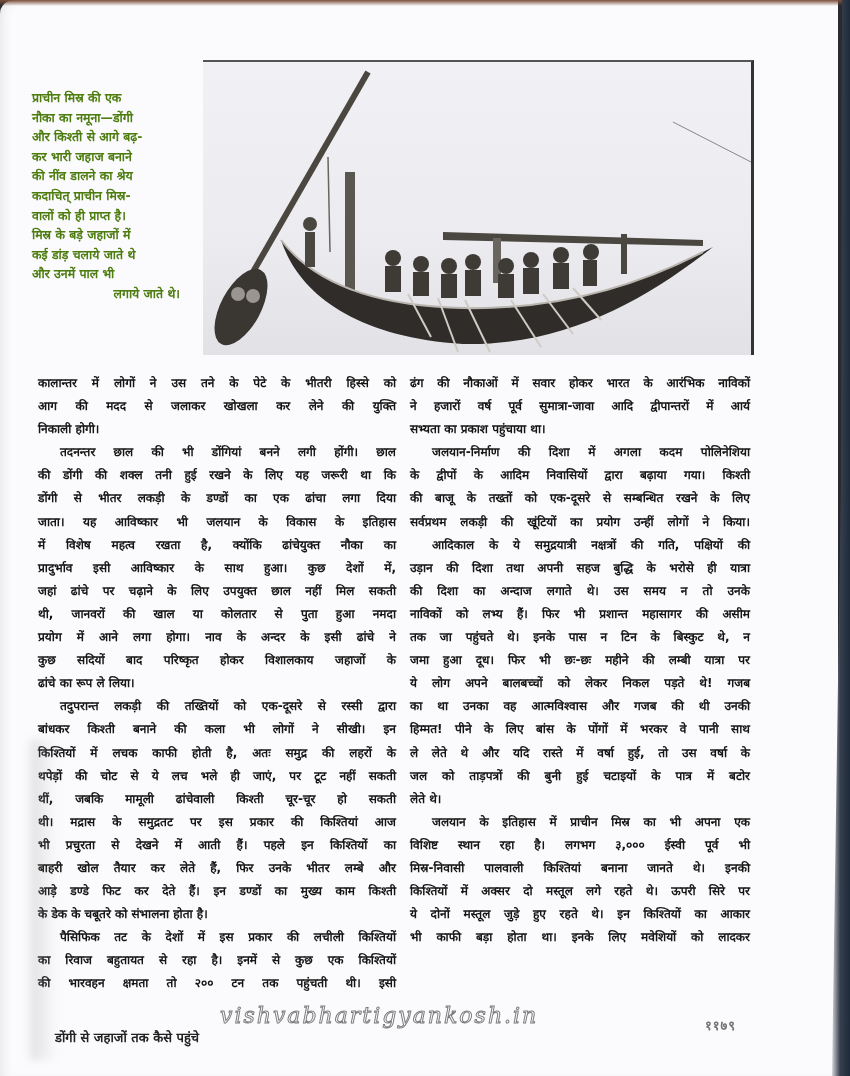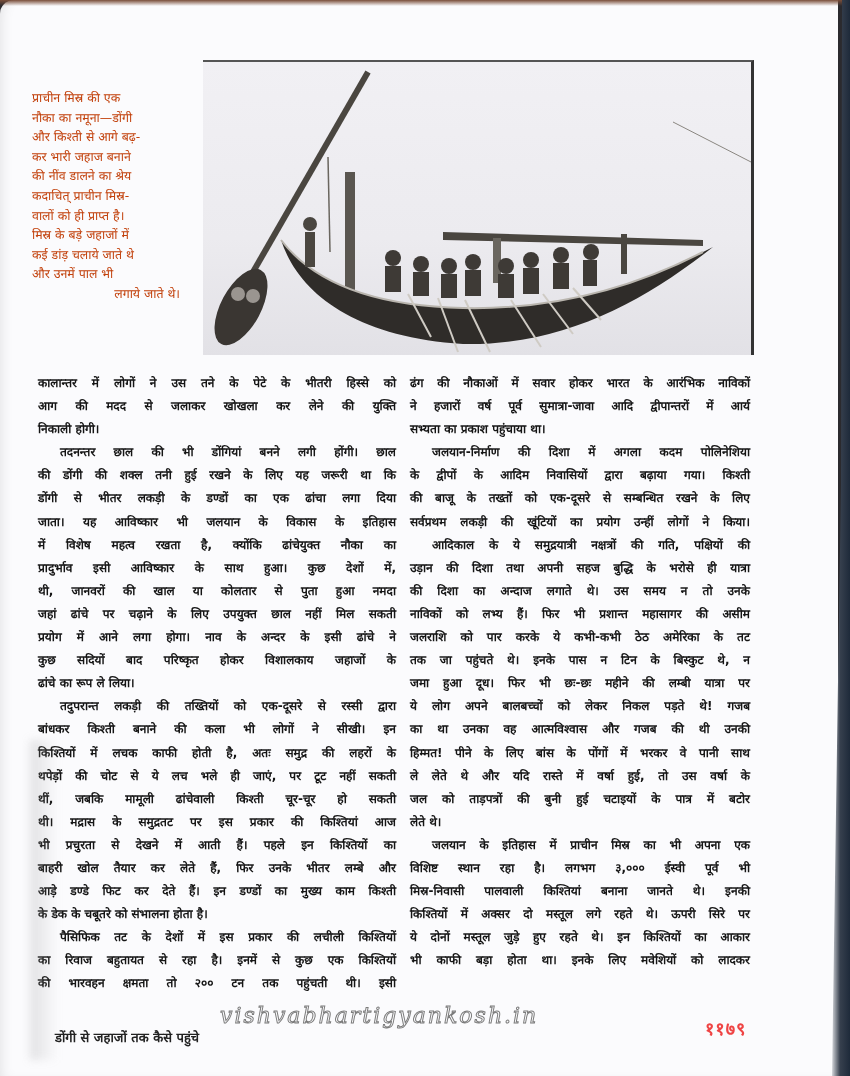--- a/index.html
+++ b/index.html
@@ -19,22 +19,22 @@
       position: absolute; right: 0; top: 0; width: 20px; height: 1076px;
       background: linear-gradient(to left, #1e2a3a 0, #37404e 50%, #fbfbfd 100%);
       clip-path: polygon(60% 0, 100% 0, 100% 100%, 10% 100%, 55% 45%);
     }
     .top-edge {
       position: absolute; left: 0; top: 0; width: 850px; height: 6px;
       background: linear-gradient(#7a4e3a, transparent);
     }
     .caption {
       position: absolute; left: 32px; top: 88px; width: 148px;
-      font-size: 12.4px; line-height: 19.6px; color: #c2410c;
-      text-align: justify; font-weight: 400;
+      font-size: 12.4px; line-height: 19.6px; color: #4d7c0f;
+      text-align: justify; font-weight: 700;
     }
     .caption span { display: block; white-space: nowrap; }
     .caption .last { text-align: right; }
     .photo {
       position: absolute; left: 203px; top: 60px; width: 548px; height: 293px;
       background: linear-gradient(180deg,#f1f0f4 0%,#ecebef 60%,#e2e1e6 100%);
       border-right: 3px solid #333;
       border-top: 2px solid #555;
       overflow: hidden;
     }
@@ -47,21 +47,21 @@
     .col.right { left: 410px; width: 340px; }
     .col .line { display: block; white-space: nowrap; text-align-last: justify; text-align: justify; }
     .col .line.end { text-align-last: left; }
     .col .line.indent { padding-left: 22px; }
     .footer-title {
       position: absolute; left: 55px; top: 1028px;
       font-size: 13px; color: #222; font-weight: 600;
     }
     .page-number {
       position: absolute; left: 705px; top: 1016px;
-      font-size: 18px; color: #ef4444; font-weight: 700; letter-spacing: 1px;
+      font-size: 13px; color: #737373; font-weight: 700; letter-spacing: 1px;
     }
     .watermark {
       position: absolute; left: 220px; top: 1003px;
       font-family: "DejaVu Serif", serif; font-style: italic;
       font-size: 22px; letter-spacing: 2px;
       color: transparent; -webkit-text-stroke: 1px #7c7c7c;
     }
     .left-shadow {
       position: absolute; left: 30px; top: 740px; width: 28px; height: 320px;
       background: linear-gradient(to right, rgba(150,150,150,0.25), transparent);
@@ -143,22 +143,22 @@
   <div class="col left">
     <span class="line">कालान्तर में लोगों ने उस तने के पेटे के भीतरी हिस्से को</span>
     <span class="line">आग की मदद से जलाकर खोखला कर लेने की युक्ति</span>
     <span class="line end">निकाली होगी।</span>
     <span class="line indent">तदनन्तर छाल की भी डोंगियां बनने लगी होंगी। छाल</span>
     <span class="line">की डोंगी की शक्ल तनी हुई रखने के लिए यह जरूरी था कि</span>
     <span class="line">डोंगी से भीतर लकड़ी के डण्डों का एक ढांचा लगा दिया</span>
     <span class="line">जाता। यह आविष्कार भी जलयान के विकास के इतिहास</span>
     <span class="line">में विशेष महत्व रखता है, क्योंकि ढांचेयुक्त नौका का</span>
     <span class="line">प्रादुर्भाव इसी आविष्कार के साथ हुआ। कुछ देशों में,</span>
+    <span class="line">जहां ढांचे पर चढ़ाने के लिए उपयुक्त छाल नहीं मिल सकती</span>
     <span class="line">थी, जानवरों की खाल या कोलतार से पुता हुआ नमदा</span>
-    <span class="line">जहां ढांचे पर चढ़ाने के लिए उपयुक्त छाल नहीं मिल सकती</span>
     <span class="line">प्रयोग में आने लगा होगा। नाव के अन्दर के इसी ढांचे ने</span>
     <span class="line">कुछ सदियों बाद परिष्कृत होकर विशालकाय जहाजों के</span>
     <span class="line end">ढांचे का रूप ले लिया।</span>
     <span class="line indent">तदुपरान्त लकड़ी की तख्तियों को एक-दूसरे से रस्सी द्वारा</span>
     <span class="line">बांधकर किश्ती बनाने की कला भी लोगों ने सीखी। इन</span>
     <span class="line">किश्तियों में लचक काफी होती है, अतः समुद्र की लहरों के</span>
     <span class="line">थपेड़ों की चोट से ये लच भले ही जाएं, पर टूट नहीं सकती</span>
     <span class="line">थीं, जबकि मामूली ढांचेवाली किश्ती चूर-चूर हो सकती</span>
     <span class="line">थी। मद्रास के समुद्रतट पर इस प्रकार की किश्तियां आज</span>
     <span class="line">भी प्रचुरता से देखने में आती हैं। पहले इन किश्तियों का</span>
@@ -175,21 +175,20 @@
     <span class="line">ने हजारों वर्ष पूर्व सुमात्रा-जावा आदि द्वीपान्तरों में आर्य</span>
     <span class="line end">सभ्यता का प्रकाश पहुंचाया था।</span>
     <span class="line indent">जलयान-निर्माण की दिशा में अगला कदम पोलिनेशिया</span>
     <span class="line">के द्वीपों के आदिम निवासियों द्वारा बढ़ाया गया। किश्ती</span>
     <span class="line">की बाजू के तख्तों को एक-दूसरे से सम्बन्धित रखने के लिए</span>
     <span class="line">सर्वप्रथम लकड़ी की खूंटियों का प्रयोग उन्हीं लोगों ने किया।</span>
     <span class="line indent">आदिकाल के ये समुद्रयात्री नक्षत्रों की गति, पक्षियों की</span>
     <span class="line">उड़ान की दिशा तथा अपनी सहज बुद्धि के भरोसे ही यात्रा</span>
     <span class="line">की दिशा का अन्दाज लगाते थे। उस समय न तो उनके</span>
     <span class="line">नाविकों को लभ्य हैं। फिर भी प्रशान्त महासागर की असीम</span>
-    <span class="line">जलराशि को पार करके ये कभी-कभी ठेठ अमेरिका के तट</span>
     <span class="line">तक जा पहुंचते थे। इनके पास न टिन के बिस्कुट थे, न</span>
     <span class="line">जमा हुआ दूध। फिर भी छः-छः महीने की लम्बी यात्रा पर</span>
     <span class="line">ये लोग अपने बालबच्चों को लेकर निकल पड़ते थे! गजब</span>
     <span class="line">का था उनका वह आत्मविश्वास और गजब की थी उनकी</span>
     <span class="line">हिम्मत! पीने के लिए बांस के पोंगों में भरकर वे पानी साथ</span>
     <span class="line">ले लेते थे और यदि रास्ते में वर्षा हुई, तो उस वर्षा के</span>
     <span class="line">जल को ताड़पत्रों की बुनी हुई चटाइयों के पात्र में बटोर</span>
     <span class="line end">लेते थे।</span>
     <span class="line indent">जलयान के इतिहास में प्राचीन मिस्र का भी अपना एक</span>
     <span class="line">विशिष्ट स्थान रहा है। लगभग ३,००० ईस्वी पूर्व भी</span>

